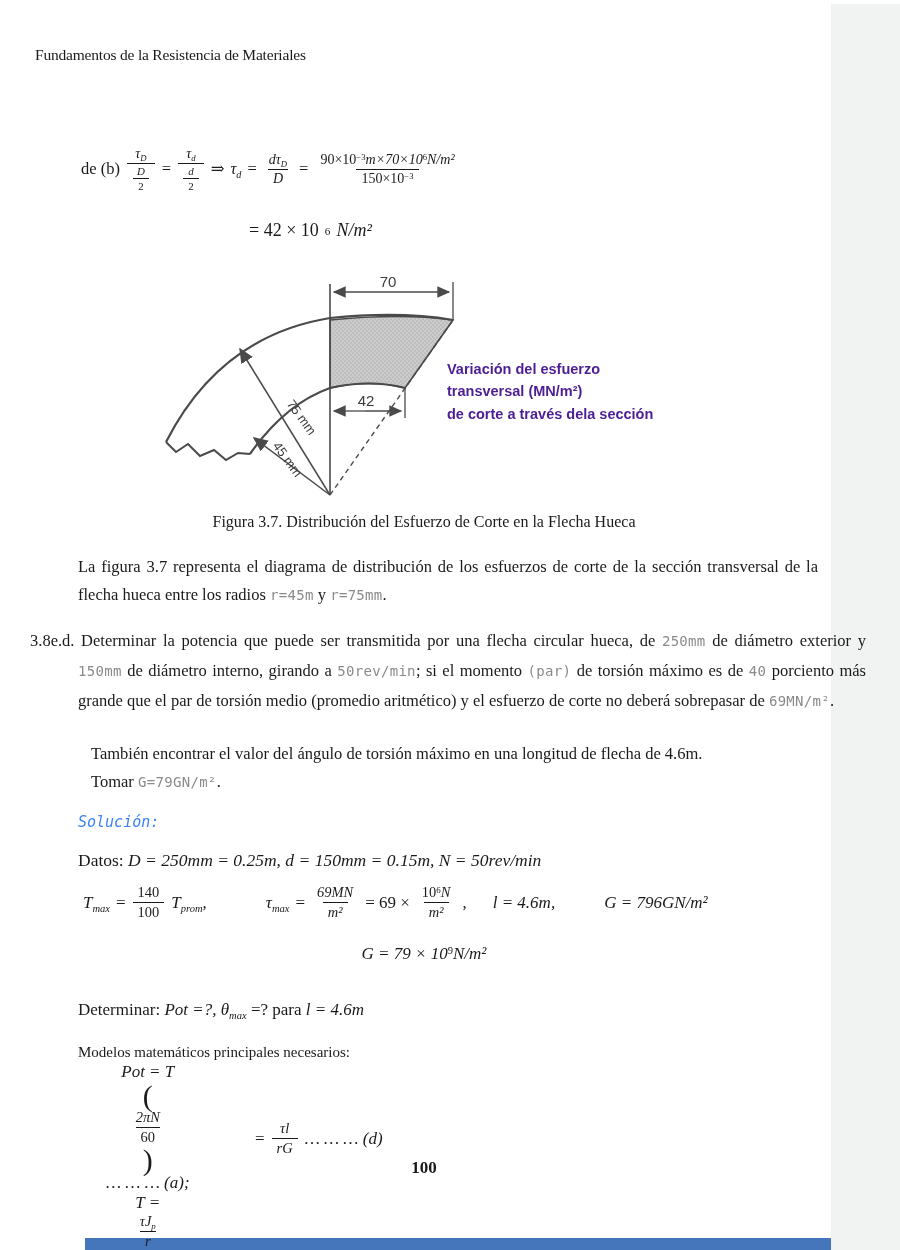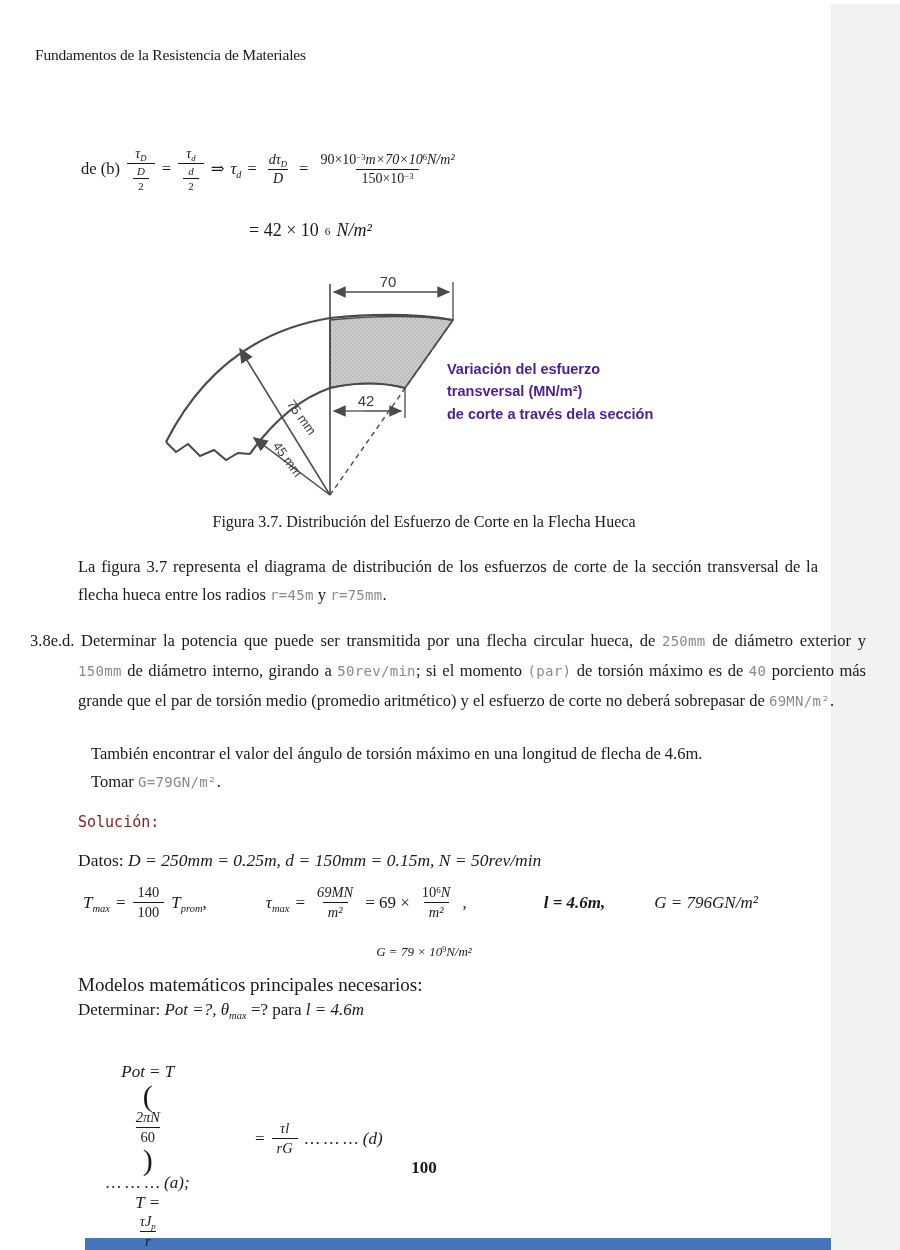--- a/index.html
+++ b/index.html
@@ -24,36 +24,36 @@
   .frac { display:inline-flex; flex-direction:column; align-items:center; vertical-align:middle; font-size:0.85em; margin:0 4px; }
   .frac .num { padding:0 5px 1px; text-align:center; }
   .frac .den { border-top:1.4px solid #1a1a1a; padding:1px 5px 0; text-align:center; }
   .frac.mini { font-size:0.78em; margin:0; }
   .frac.mini .den { border-top:1px solid #1a1a1a; }
   .bp { font-size:30px; line-height:0.9; margin:0 1px; font-weight:400; }
 
   .eq1 { left:78px; top:146px; font-size:16.5px; }
   .eq1-result { left:246px; top:220px; font-size:18px;justify-content:space-between; }
   .eq-tmax { left:80px; top:884px; }
-  .eq-tmax .gap1 { margin-left:56px; } .eq-tmax .gap2 { margin-left:74px;font-weight:bold; } .eq-tmax .gap3 { margin-left:46px; }
-  .eq-g2 { left:0; top:944px; width:848px; text-align:center; font-size:13px; }
+  .eq-tmax .gap1 { margin-left:56px; } .eq-tmax .gap2 { margin-left:23px; } .eq-tmax .gap3 { margin-left:46px; }
+  .eq-g2 { left:0; top:944px; width:848px; text-align:center; font-size:17px; }
   .eq-models-1 { left:103px; top:1062px; font-size:17px;flex-direction:column; }
   .eq-models-2 { left:252px; top:1120px; font-size:17px; }
 
   
   .para { text-align:justify; font-size:16.5px; line-height:28px; }
   .mono { font-family:"DejaVu Sans Mono","Liberation Mono",monospace; color:#8a8a8a; font-size:0.85em; letter-spacing:0.3px; }
   .caption { left:0; top:513px; width:848px; text-align:center; font-size:16px; }
   .para-fig { left:78px; top:553px; width:740px; }
   .problem { left:30px; top:626px; width:788px; padding-left:48px; text-indent:-48px; line-height:29px; }
   .tambien { left:82px; top:740px; width:742px;margin-left:9px; }
-  .solucion { left:78px; top:813px; font-family:"DejaVu Sans Mono","Liberation Mono",monospace; font-size:15px; color:#7f1d1d; }
+  .solucion { left:78px; top:813px; font-family:"DejaVu Sans Mono","Liberation Mono",monospace; font-size:15px; color:#3b82f6;font-style:italic; }
   .datos { left:78px; top:850px; font-size:17.5px;text-align:center; }
   .determinar { left:78px; top:1000px; font-size:17px; }
-  .modelos { left:78px; top:974px; font-size:19px; }
+  .modelos { left:78px; top:1044px; font-size:15px; }
   .pagenum { left:0; top:1158px; width:848px; text-align:center; font-weight:bold; font-size:17px; }
 
   
   .fig-note { left:447px; top:358px; width:245px; font-family:"Liberation Sans","DejaVu Sans",sans-serif; font-weight:bold; font-size:14.5px; line-height:1.55; color:#4c1d95; }
   .figure-svg { left:160px; top:276px; }
   .fig-dim-label { font-family:"Liberation Sans","DejaVu Sans",sans-serif; font-size:15px; fill:#3c3c3c; }
   .fig-r-label { font-family:"Liberation Sans","DejaVu Sans",sans-serif; font-size:13px; fill:#3c3c3c; }
 </style>
 </head>
 <body>

